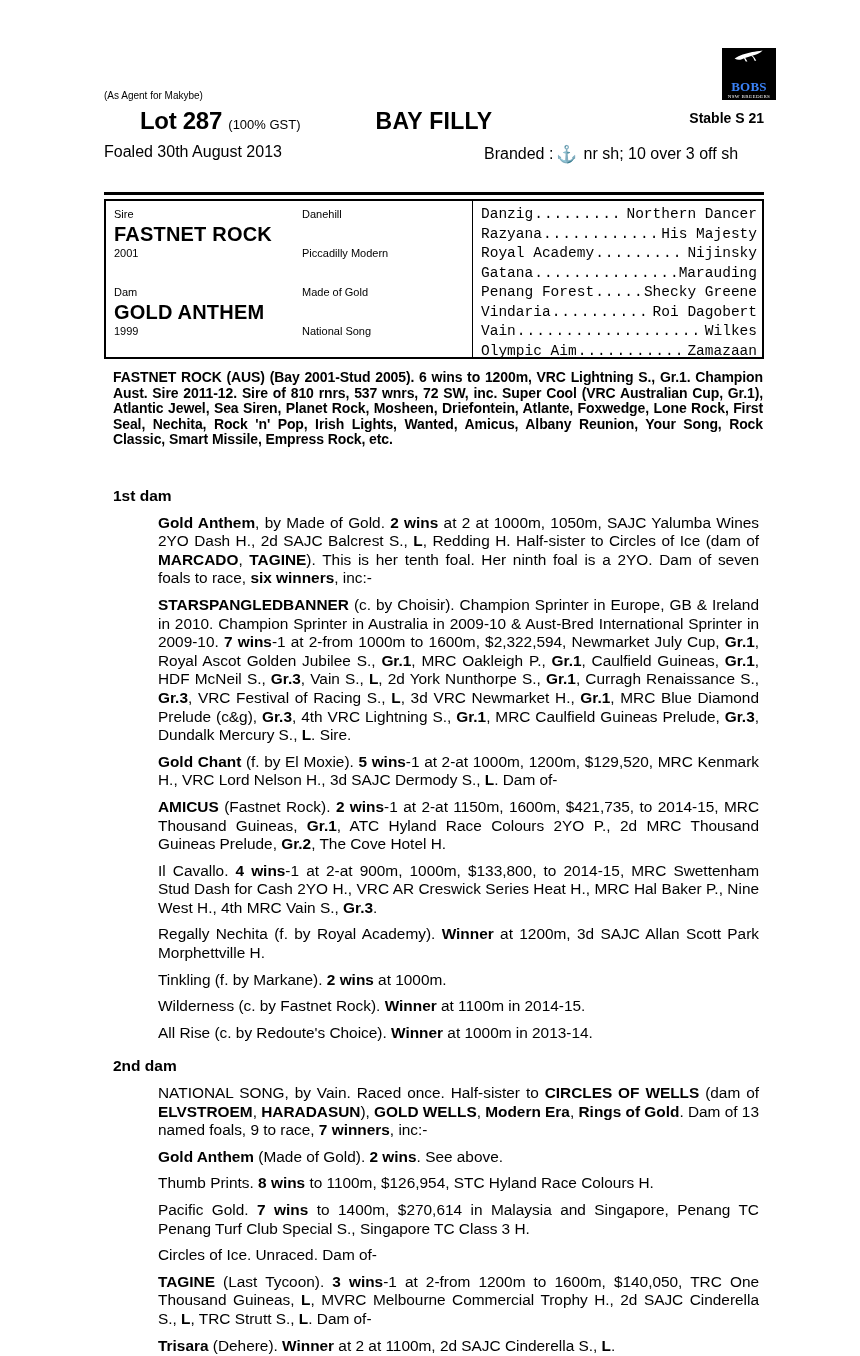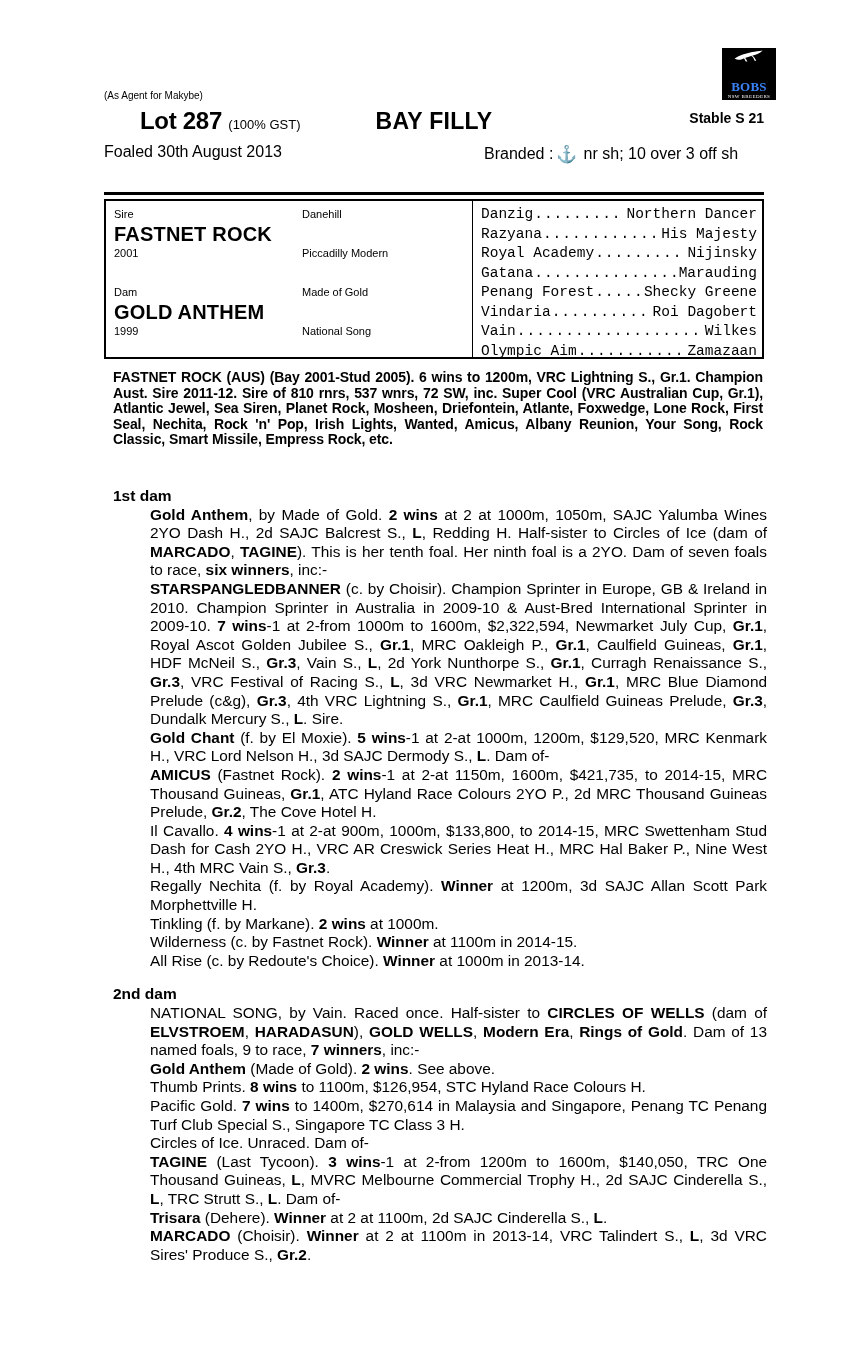--- a/index.html
+++ b/index.html
@@ -200,21 +200,21 @@
     font-size: 15.4px;
     line-height: 18.6px;
   }
   .dam-head {
     font-weight: bold;
     font-size: 15.5px;
     margin-left: 9px;
   }
   .gap-before { margin-top: 15px; }
   p.e {
-    margin: 0;
+    margin: 8px;
     text-align: justify;
     text-indent: 0;
   }
   .lvl-a { margin-left: 9px;  padding-left: 46px; text-indent: -46px; }
   .lvl-b { margin-left: 31px; padding-left: 46px; text-indent: -46px; }
   .lvl-c { margin-left: 53px; padding-left: 46px; text-indent: -46px; }
   .lvl-p { margin-left: 9px;  padding-left: 46px; text-indent: -46px; }
   b { font-weight: bold; }
 </style>
 </head>

